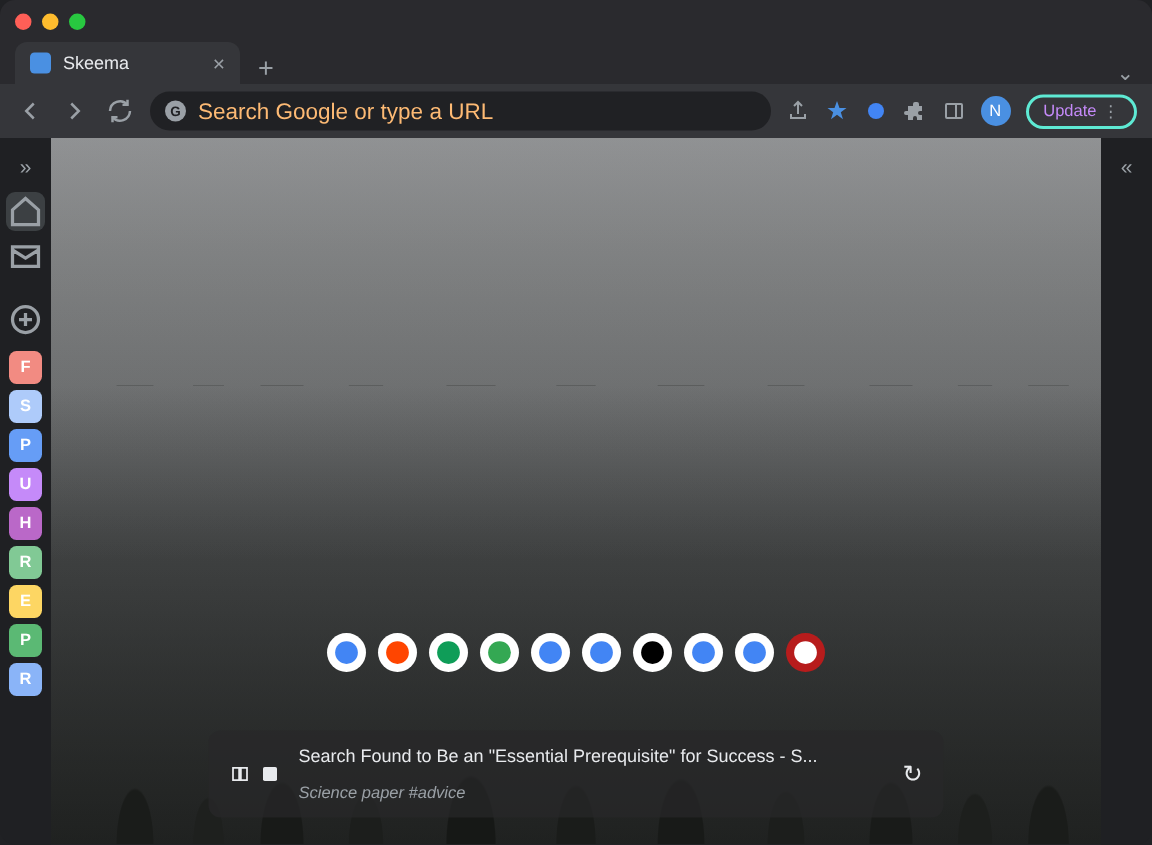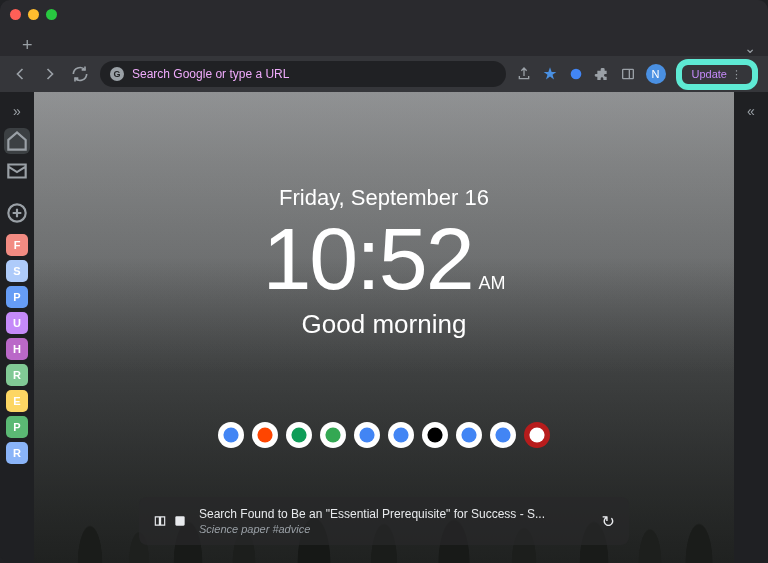--- a/index.html
+++ b/index.html
@@ -13,26 +13,26 @@
 .tab{background:#35363a;height:28px;display:flex;align-items:center;padding:0 10px;border-radius:8px 8px 0 0;gap:8px;min-width:150px}
 .tab-favicon{width:14px;height:14px;background:#4a90e2;border-radius:3px}
 .tab-title{color:#e8eaed;font-size:12px;flex:1}
 .tab-close{color:#9aa0a6;font-size:14px;cursor:pointer}
 .newtab{color:#9aa0a6;font-size:18px;padding:0 12px;cursor:pointer}
 .tabstrip-right{margin-left:auto;padding-right:12px;color:#9aa0a6;font-size:14px}
 .toolbar{height:36px;background:#35363a;display:flex;align-items:center;padding:0 10px;gap:10px}
 .nav-btn{color:#9aa0a6;width:20px;display:flex;justify-content:center;cursor:pointer}
 .omnibox{flex:1;background:#202124;height:26px;border-radius:13px;display:flex;align-items:center;padding:0 10px;gap:8px}
 .omni-icon{width:14px;height:14px;border-radius:50%;background:#9aa0a6;display:flex;align-items:center;justify-content:center;font-size:9px;color:#202124;font-weight:bold}
-.omni-text{color:#f0abfc;font-size:12px}
+.omni-text{color:#fdba74;font-size:15px}
 .tb-icons{display:flex;align-items:center;gap:10px}
 .tb-icon{width:16px;height:16px;display:flex;align-items:center;justify-content:center;color:#9aa0a6;cursor:pointer}
 .tb-icon.star{color:#4a90e2}
 .avatar{width:20px;height:20px;border-radius:50%;background:#4a90e2;display:flex;align-items:center;justify-content:center;color:#fff;font-size:11px;font-weight:500}
-.update-btn{border:6px solid #5eead4;border-radius:12px;padding:3px 10px;color:#c58af9;font-size:11px;cursor:pointer;display:flex;align-items:center;gap:4px}
+.update-btn{border:2px solid #5eead4;border-radius:12px;padding:3px 10px;color:#c58af9;font-size:11px;cursor:pointer;display:flex;align-items:center;gap:4px}
 .content{flex:1;display:flex;position:relative;overflow:hidden}
 .left-rail{width:34px;background:#1f2023;display:flex;flex-direction:column;align-items:center;padding-top:6px;gap:4px}
 .rail-btn{width:26px;height:26px;display:flex;align-items:center;justify-content:center;color:#9aa0a6;border-radius:6px;cursor:pointer;font-size:14px}
 .rail-btn.active{background:#3c4043}
 .rail-tag{width:22px;height:22px;border-radius:5px;display:flex;align-items:center;justify-content:center;color:#fff;font-size:11px;font-weight:600;cursor:pointer}
 .right-rail{width:34px;background:#1f2023;display:flex;flex-direction:column;align-items:center;padding-top:6px}
 .main{flex:1;position:relative;background:linear-gradient(180deg,#888a8c 0%,#7a7c7d 15%,#6b6d6e 35%,#4a4c4d 60%,#3a3c3d 100%);overflow:hidden}
 .trees{position:absolute;bottom:0;left:0;right:0;height:65%;background:
  radial-gradient(ellipse 30px 90px at 8% 100%,#1a1c1a 40%,transparent 42%),
  radial-gradient(ellipse 25px 75px at 15% 100%,#1e201e 40%,transparent 42%),
@@ -57,37 +57,42 @@
 .time{font-size:88px;font-weight:400;line-height:1;letter-spacing:-2px}
 .ampm{font-size:18px;font-weight:400}
 .greeting{font-size:26px;font-weight:400;margin-top:6px}
 .shortcuts{position:absolute;top:70%;left:50%;transform:translateX(-50%);display:flex;gap:8px}
 .shortcut{width:26px;height:26px;border-radius:50%;background:#fff;cursor:pointer;display:flex;align-items:center;justify-content:center;font-size:13px}
 .bottom-card{position:absolute;bottom:18px;left:50%;transform:translateX(-50%);background:rgba(40,40,42,.7);border-radius:8px;padding:10px 14px;display:flex;align-items:center;gap:12px;width:490px}
 .bc-icons{display:flex;gap:6px;color:#e8eaed}
 .bc-icon{width:14px;height:14px;display:flex;align-items:center;justify-content:center}
 .bc-text{flex:1}
 .bc-title{color:#e8eaed;font-size:12px}
-.bc-sub{color:#9aa0a6;font-size:11px;font-style:italic;margin-top:2px}
+.bc-sub{color:#9aa0a6;font-size:11px;font-style:italic;margin-top:12px}
 .bc-refresh{color:#e8eaed;cursor:pointer;font-size:16px}
 svg{width:100%;height:100%}
 </style>
 </head>
 <body>
 
 <div class="window">
   <div class="titlebar">
     <div class="traffic">
       <div class="dot r"></div>
       <div class="dot y"></div>
       <div class="dot g"></div>
     </div>
   </div>
 
   <div class="tabstrip">
+    <div class="tab">
+      <div class="tab-favicon"></div>
+      <span class="tab-title">Skeema</span>
+      <span class="tab-close">×</span>
+    </div>
     <div class="newtab">+</div>
     <div class="tabstrip-right">⌄</div>
   </div>
 
   <div class="toolbar">
     <div class="nav-btn">
         <svg viewBox="0 0 24 24" fill="currentColor">
           <path d="M15 6l-6 6 6 6" stroke="currentColor" stroke-width="2" fill="none"></path>
         </svg>
       </div>
@@ -174,28 +179,20 @@
           <div class="rail-tag" style="background: rgb(91, 185, 116); margin-top: 4px;">P</div>
           <div class="rail-tag" style="background: rgb(138, 180, 248); margin-top: 4px;">R</div>
         </div>
     </div>
 
     <div class="main">
       <div class="trees"></div>
       <div class="fog"></div>
 
 
-      <div class="center">
-        <div class="date">Friday, September 16</div>
-        <div class="clock">
-          <span class="time">10:52</span>
-          <span class="ampm">AM</span>
-        </div>
-        <div class="greeting">Good morning</div>
-      </div>
 
       <div class="shortcuts" id="shortcuts">
           <div class="shortcut" style="background: rgb(255, 255, 255); color: rgb(66, 133, 244);">
             <svg viewBox="0 0 24 24" width="14" height="14">
               <circle cx="12" cy="12" r="7" fill="#4285f4"></circle>
             </svg>
           </div>
           <div class="shortcut" style="background: rgb(255, 255, 255); color: rgb(255, 69, 0);">
             <svg viewBox="0 0 24 24" width="14" height="14">
               <circle cx="12" cy="12" r="7" fill="#ff4500"></circle>

